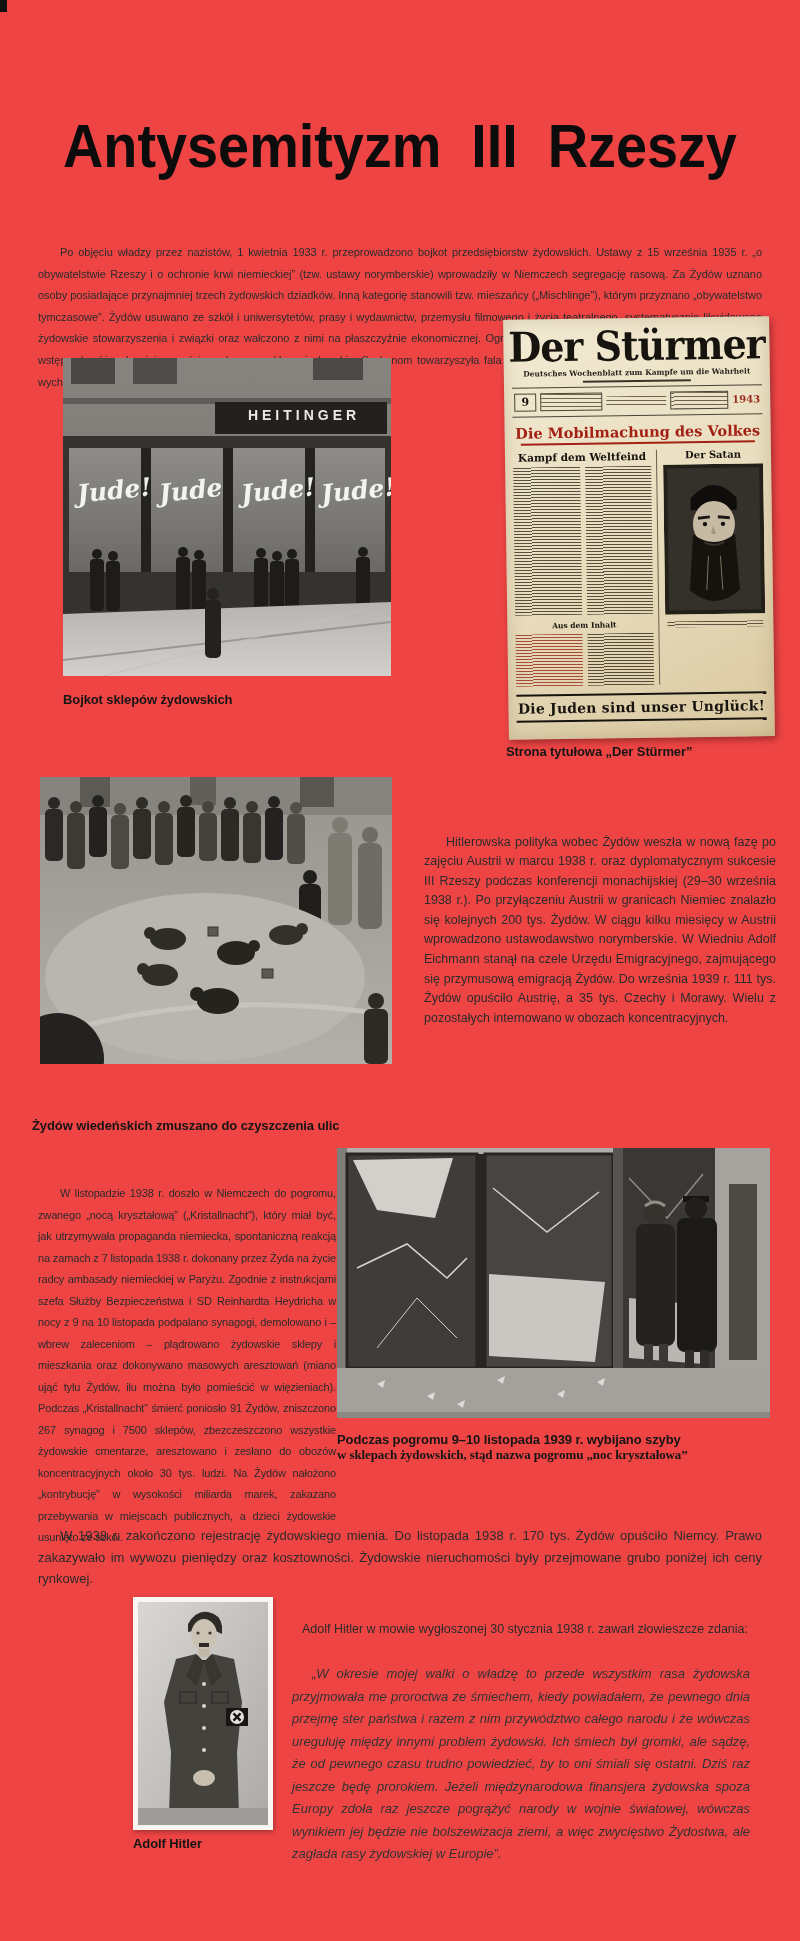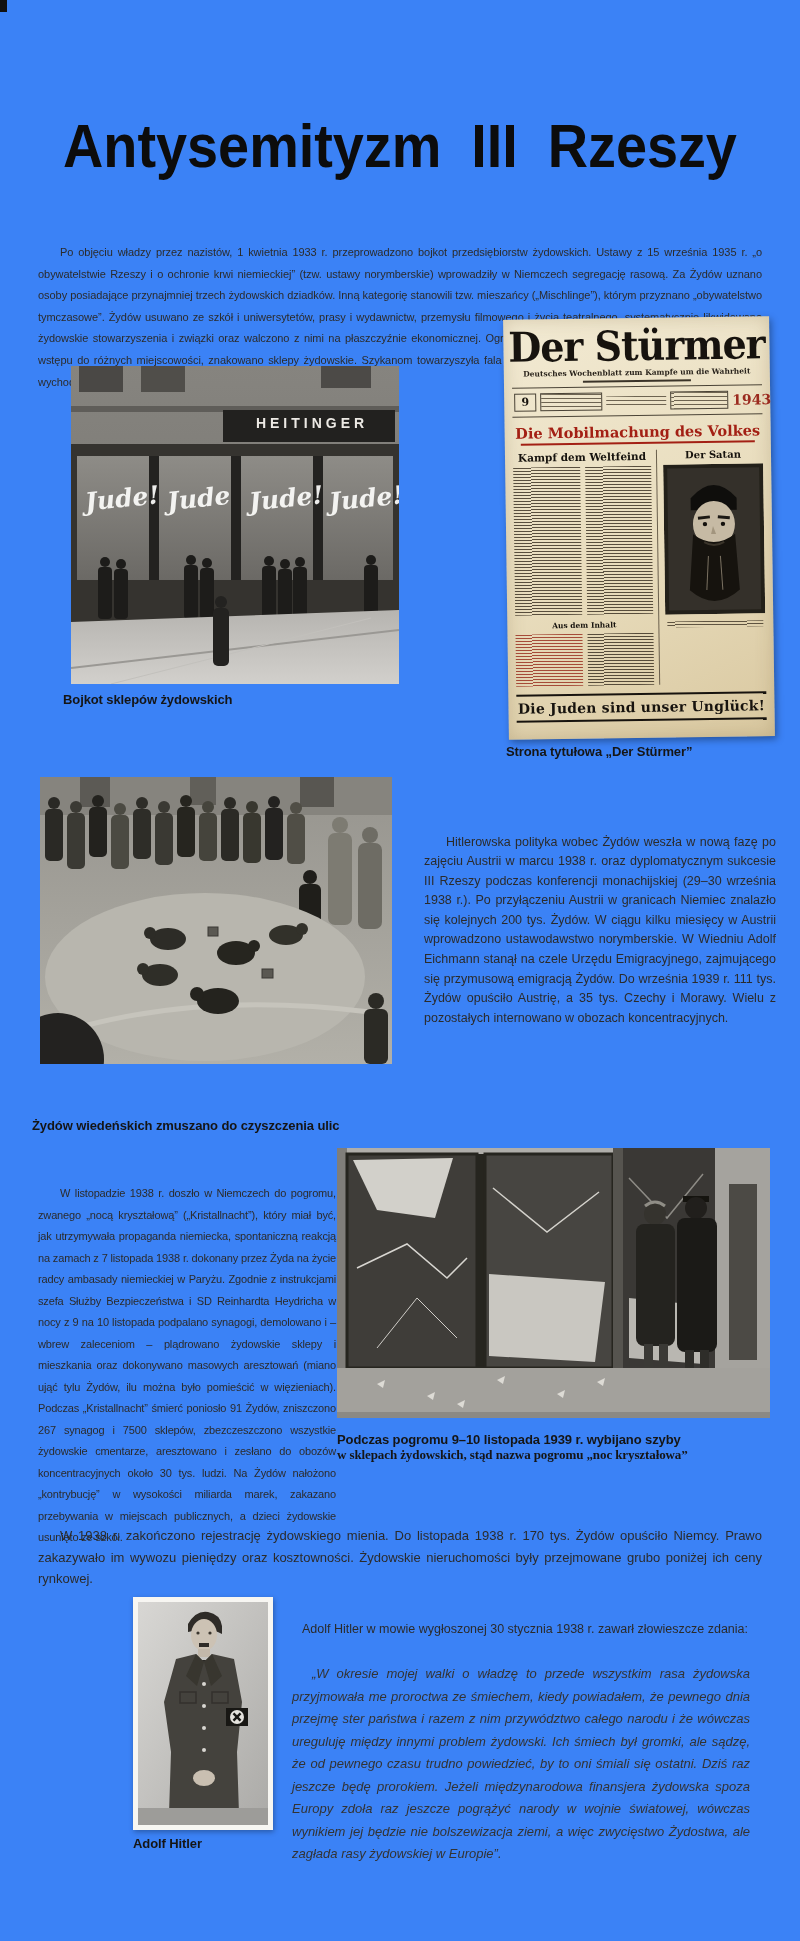--- a/index.html
+++ b/index.html
@@ -1,16 +1,16 @@
 <!DOCTYPE html>
 <html><head>
 <meta charset="utf-8">
 <style>
   html,body{margin:0;padding:0;background:#ffffff;}
-  .page{position:relative;width:800px;height:1941px;background:#3b82f6;overflow:hidden;
+  .page{position:relative;width:800px;height:1941px;background:#ef4444;overflow:hidden;
         font-family:"Liberation Sans",sans-serif;color:#262626;}
   .corner-mark{position:absolute;left:0;top:0;width:7px;height:12px;background:#111;}
   .title{position:absolute;left:0;top:68px;width:800px;text-align:center;
          font-size:62px;font-weight:bold;color:#0c0c0c;letter-spacing:0px;word-spacing:16px;
          transform:scaleX(0.9);transform-origin:50% 50%;white-space:nowrap;}
   .body-text{position:absolute;text-align:justify;color:#2b2b2b;}
   .p-intro{left:38px;width:724px;font-size:11px;line-height:21.6px;text-indent:22px;letter-spacing:-0.05px;}
   #p1{top:184px;} #p2{top:231px;}
   #austria{left:424px;top:820px;width:352px;font-size:12.5px;line-height:19.6px;text-indent:22px;}
   #krist{left:38px;top:1172px;width:298px;font-size:11px;line-height:21.5px;text-indent:22px;letter-spacing:-0.15px;}
@@ -33,21 +33,21 @@
       transform:rotate(-0.8deg);font-family:"DejaVu Serif",serif;color:#17130e;}
   .np-mast{margin-top:9px;text-align:center;font-size:38px;line-height:38px;font-weight:bold;
            letter-spacing:-1px;transform:scaleY(1.08);}
   .np-sub{margin-top:3px;text-align:center;font-size:7.5px;font-weight:bold;color:#26201685;color:#2a241c;}
   .np-tagbar{width:108px;height:2px;background:#3a3328;margin:3px auto 0 auto;}
   .np-infobar{margin:4px 8px 0 8px;height:24px;border-top:1px solid #4a4336;border-bottom:1px solid #4a4336;
               display:flex;align-items:center;gap:4px;padding:2px 2px;}
   .np-box{border:1px solid #4a4336;height:16px;}
   .np-num{width:20px;text-align:center;font-size:11px;font-weight:bold;line-height:16px;}
   .np-bar{flex:1;background:repeating-linear-gradient(to bottom,rgba(55,45,30,0.7) 0 1px,transparent 1px 4px);}
-  .np-year{width:28px;text-align:center;font-size:14px;font-weight:bold;color:#9b2b1f;line-height:16px;border:none;}
+  .np-year{width:28px;text-align:center;font-size:10px;font-weight:bold;color:#9b2b1f;line-height:16px;border:none;}
   .np-headline{margin-top:7px;text-align:center;font-size:14.5px;font-weight:bold;color:#a32014;white-space:nowrap;}
   .np-redrule{width:88%;height:2px;background:#a32014;margin:2px auto 0 auto;}
   .np-cols{display:flex;margin:6px 8px 0 8px;gap:6px;}
   .np-left{width:142px;border-right:1px solid #6a5f4c;padding-right:5px;}
   .np-lhead{text-align:center;font-size:10.5px;font-weight:bold;white-space:nowrap;}
   .np-colsplit{display:flex;gap:5px;margin-top:4px;}
   .np-colsplit > div{flex:1;}
   .lines{background-image:repeating-linear-gradient(to bottom,rgba(40,30,18,0.75) 0 1px,transparent 1px 3px);}
   .lines-red{background-image:repeating-linear-gradient(to bottom,rgba(150,40,25,0.8) 0 1px,transparent 1px 3px);}
   .np-inhalt{margin-top:6px;text-align:center;font-size:7.5px;font-weight:bold;}
@@ -65,21 +65,21 @@
 </head>
 <body>
 
 <div class="page">
   <div class="corner-mark"></div>
 
   <h1 class="title">Antysemityzm III Rzeszy</h1>
 
   <p class="body-text p-intro" id="p2">Po objęciu władzy przez nazistów, 1 kwietnia 1933 r. przeprowadzono bojkot przedsiębiorstw żydowskich. Ustawy z 15 września 1935 r. „o obywatelstwie Rzeszy i o ochronie krwi niemieckiej” (tzw. ustawy norymberskie) wprowadziły w Niemczech segregację rasową. Za Żydów uznano osoby posiadające przynajmniej trzech żydowskich dziadków. Inną kategorię stanowili tzw. mieszańcy („Mischlinge”), którym przyznano „obywatelstwo tymczasowe”. Żydów usuwano ze szkół i uniwersytetów, prasy i wydawnictw, przemysłu filmowego i życia teatralnego, systematycznie likwidowano żydowskie stowarzyszenia i związki oraz walczono z nimi na płaszczyźnie ekonomicznej. Ograniczano ich uprawnienia i wolność: m.in. zakazano wstępu do różnych miejscowości, znakowano sklepy żydowskie. Szykanom towarzyszyła fala propagandy i indoktrynacji, której „uosobieniem” był wychodzący od 1923 r. tygodnik „Der Stürmer” (Bojownik).</p>
 
-  <figure class="photo" style="left:63px;top:358px;width:328px;height:318px;margin:8px;">
+  <figure class="photo" style="left:63px;top:358px;width:328px;height:318px;margin:0;">
     <svg width="328" height="318" viewBox="0 0 328 318">
       <defs>
         <linearGradient id="wallg" x1="0" y1="0" x2="0" y2="1">
           <stop offset="0" stop-color="#86847f"></stop>
             <stop offset="1" stop-color="#74726d"></stop>
         </linearGradient>
         <linearGradient id="wing" x1="0" y1="0" x2="0" y2="1">
           <stop offset="0" stop-color="#8e8c87"></stop>
             <stop offset="1" stop-color="#6b6965"></stop>
         </linearGradient>

